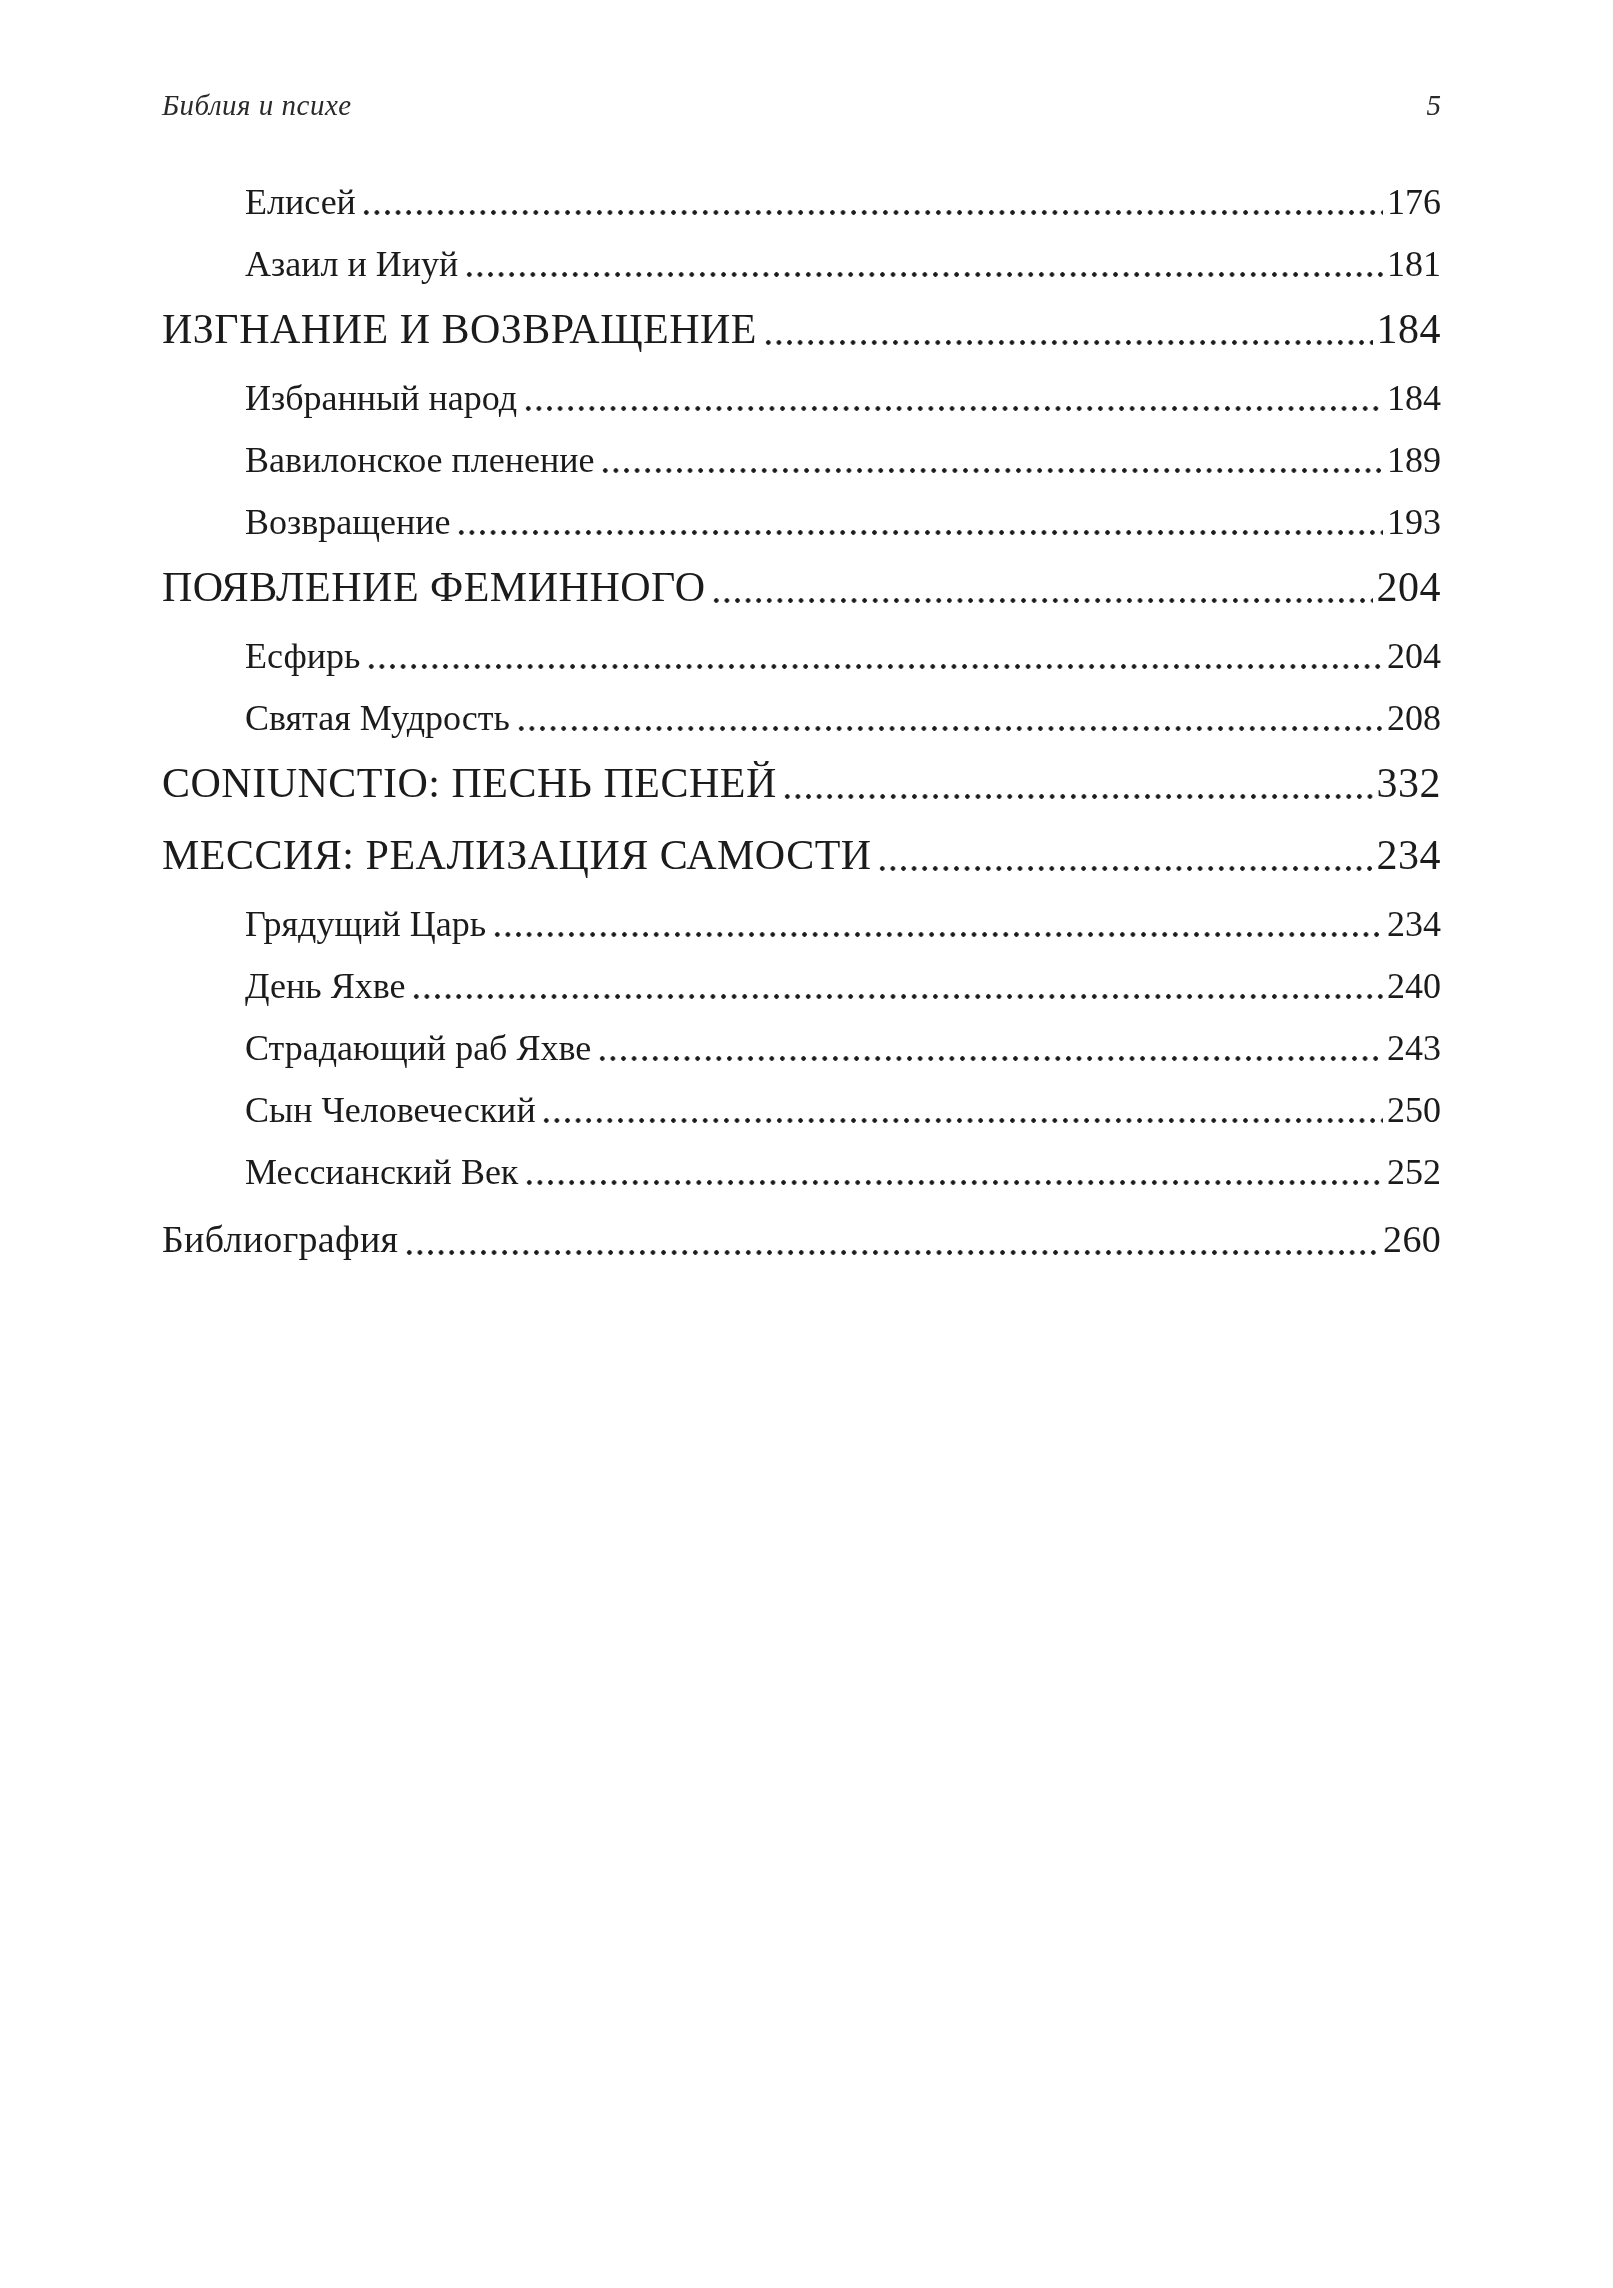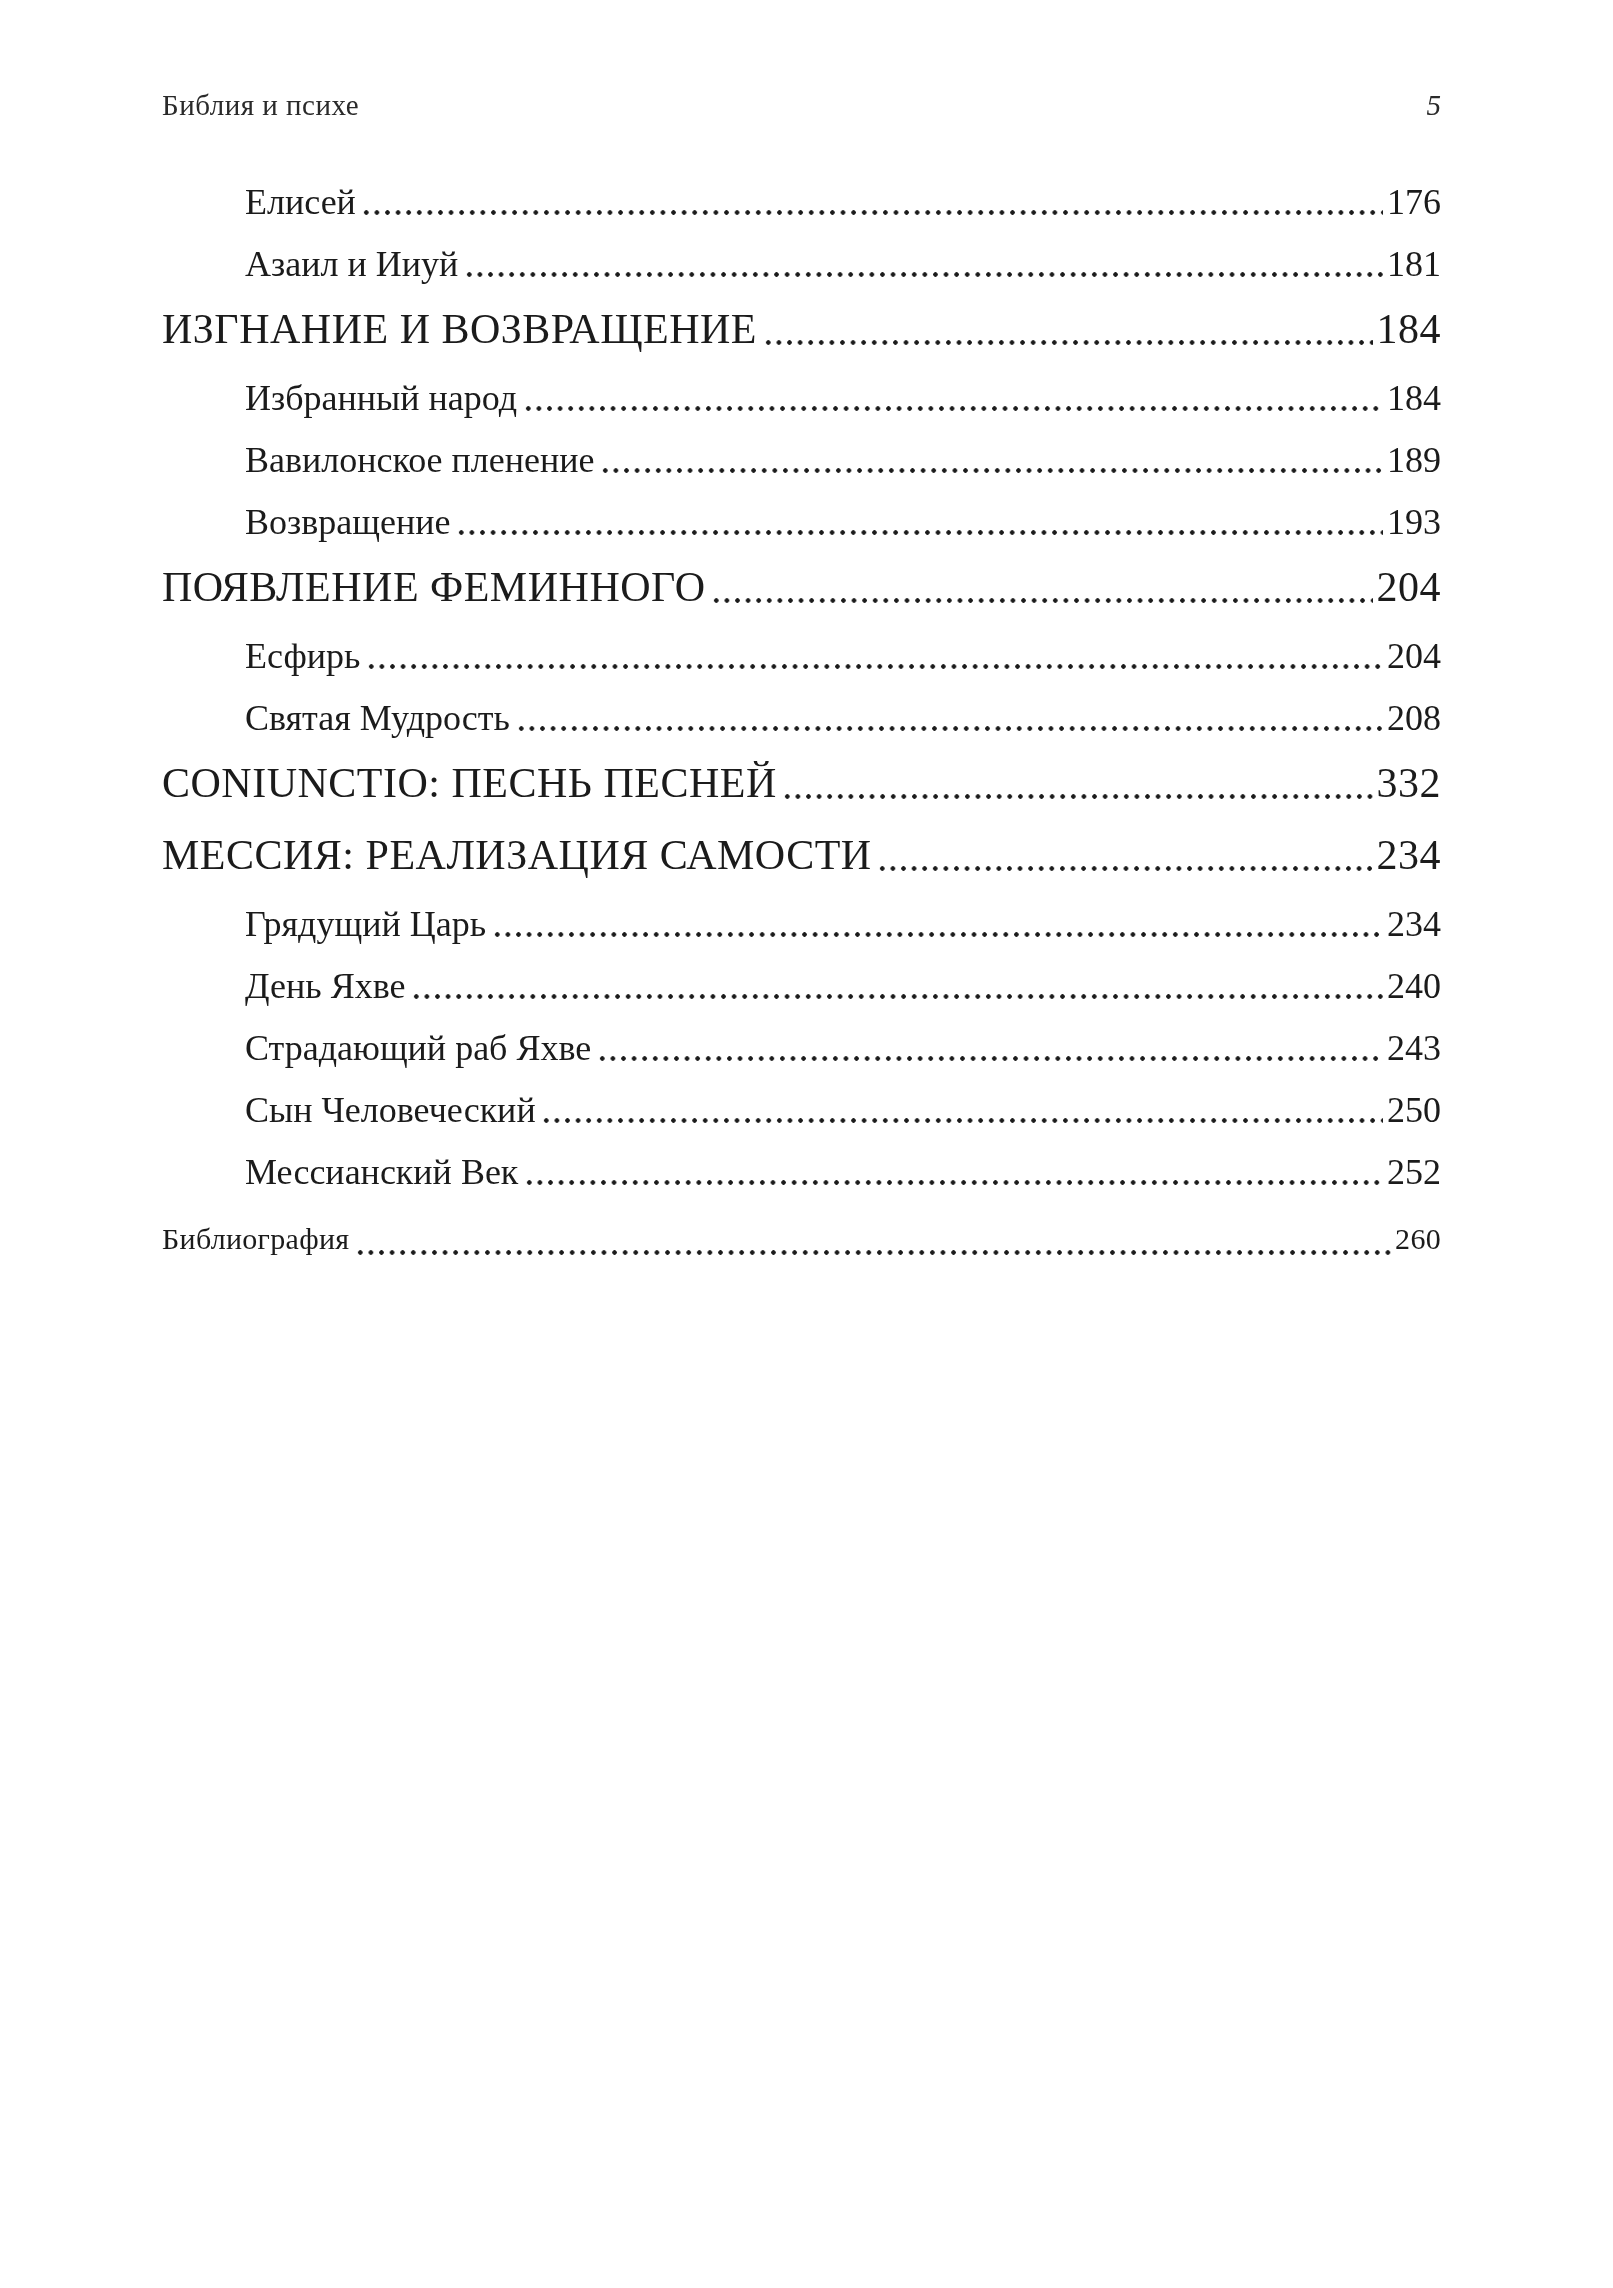--- a/index.html
+++ b/index.html
@@ -17,20 +17,21 @@
     padding: 89px 172px 0 162px;
   }
   .page-header {
     display: flex;
     justify-content: space-between;
     align-items: baseline;
     font-size: 29px;
     color: #2a2a2a;
   }
   .book-title {
+    font-style: italic;
     letter-spacing: 0.5px;
   }
   .page-number {
     font-style: italic;
     font-size: 29px;
   }
   .toc { margin-top: 59px; }
   .toc-row {
     display: flex;
     align-items: baseline;
@@ -55,21 +56,21 @@
     justify-content: flex-end;
   }
   .toc-row.chapter {
     font-size: 42px;
     line-height: 48px;
     margin-top: 11px;
     margin-bottom: 24px;
     letter-spacing: 0.5px;
   }
   .toc-row.top {
-    font-size: 30px;
+    font-size: 38px;
     line-height: 48px;
     margin-top: 22px;
     letter-spacing: 0.3px;
     align-items: center;
   }
 </style>
 </head>
 <body>
 
 <div class="page">

